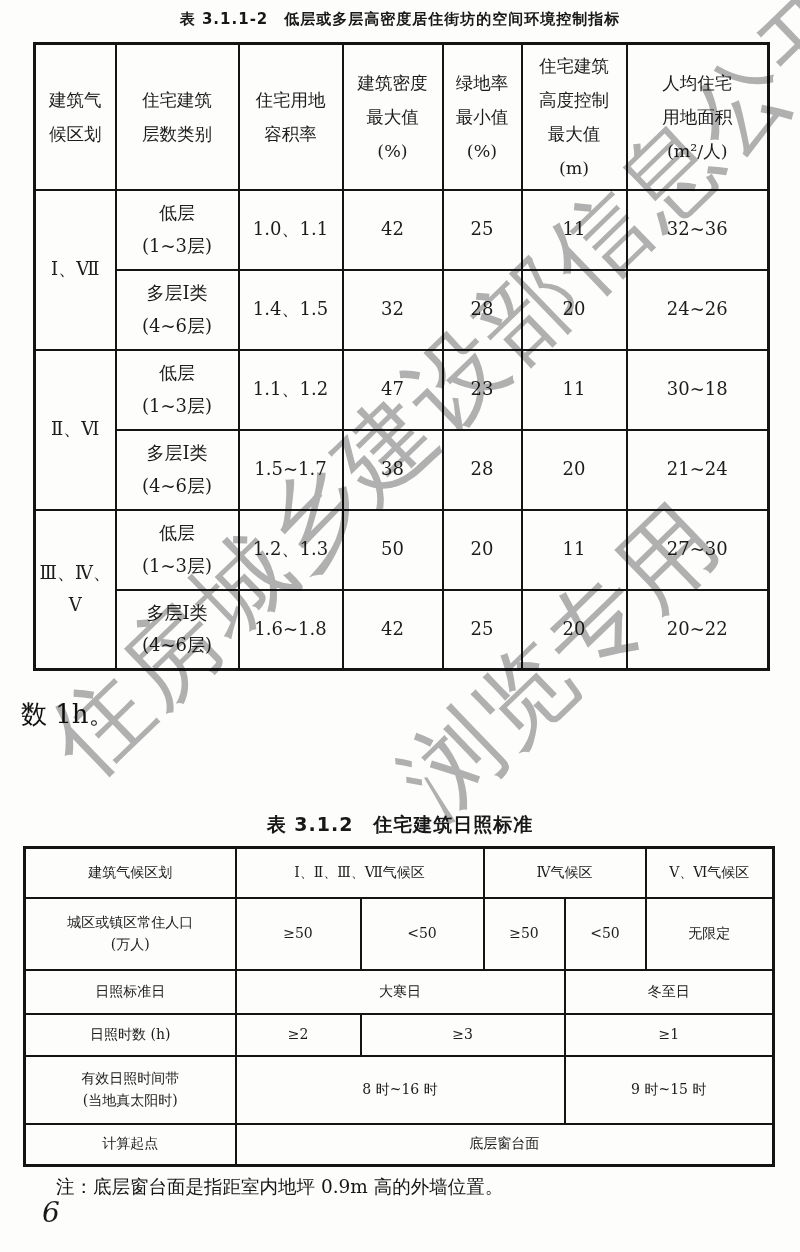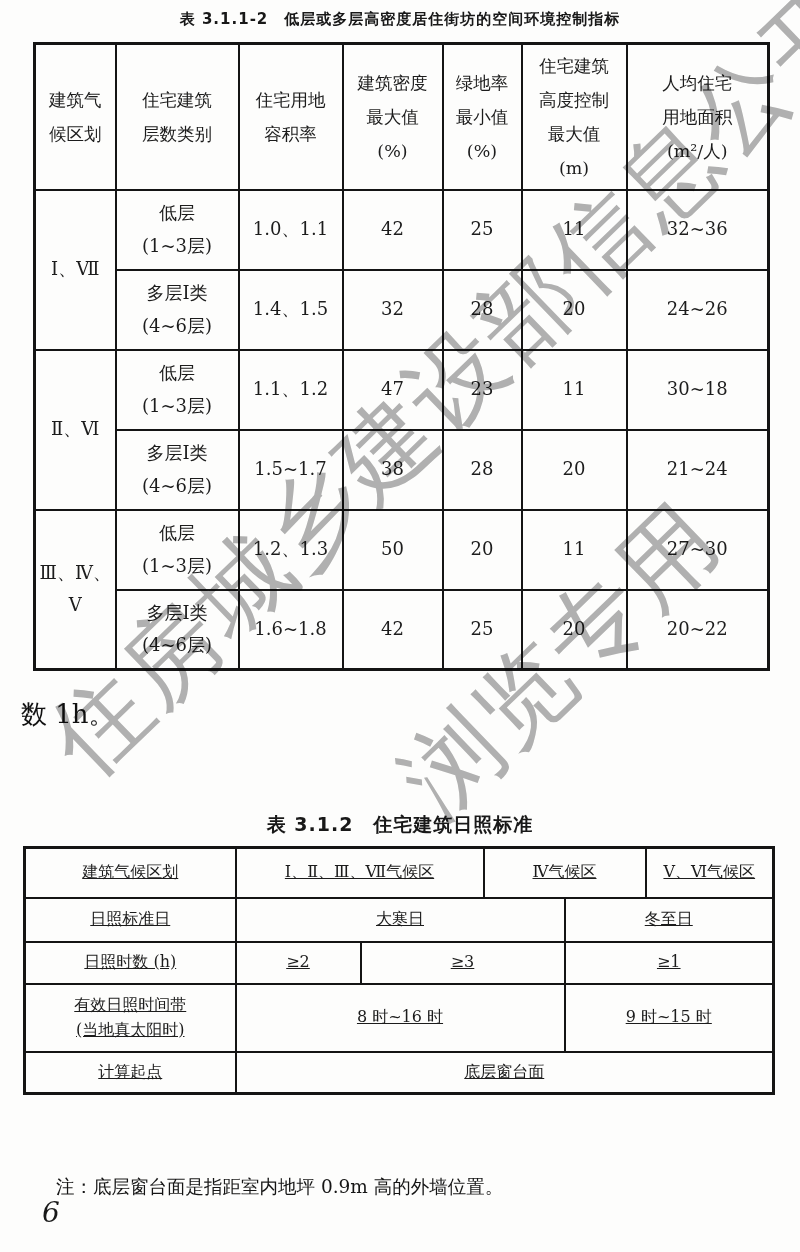--- a/index.html
+++ b/index.html
@@ -25,21 +25,21 @@
     border: 2px solid #141414; text-align: center; vertical-align: middle;
     white-space: pre-line; padding: 0 2px; color: #1c1c1c;
   }
   #table1 { left: 33px; top: 42px; width: 734px; }
   #table1 td { font-size: 18px; line-height: 1.78; }
   #table1 tr.hdr { height: 146px; }
   #table1 tr.hdr td { font-size: 17.5px; line-height: 1.95; }
   #table1 tr.dat { height: 80px; }
 
   #table2 { left: 23px; top: 846px; width: 749px; }
-  #table2 td { font-size: 16px; line-height: 1.55; text-decoration: underline; }
+  #table2 td { font-size: 14px; line-height: 1.55; }
   #table2 tr.r1 { height: 50px; }
   #table2 tr.r2 { height: 72px; }
   #table2 tr.r3 { height: 44px; padding-left: 32px; }
   #table2 tr.r4 { height: 42px; }
   #table2 tr.r5 { height: 68px; }
   #table2 tr.r6 { height: 42px; }
 
   .clause {
     position: absolute; left: 21px; top: 692px; width: 758px;
     font-size: 26px; line-height: 45px; color: #111;
@@ -172,20 +172,29 @@
       <col style="width:81px">
       <col style="width:128px">
   </colgroup>
   <tbody>
       <tr class="r1">
     <td>建筑气候区划</td>
     <td colspan="2">Ⅰ、Ⅱ、Ⅲ、Ⅶ气候区</td>
     <td colspan="2">Ⅳ气候区</td>
     <td>Ⅴ、Ⅵ气候区</td>
   </tr>
+  <tr class="r2">
+    <td>城区或镇区常住人口
+(万人)</td>
+    <td>≥50</td>
+    <td>&lt;50</td>
+    <td>≥50</td>
+    <td>&lt;50</td>
+    <td>无限定</td>
+  </tr>
   <tr class="r3">
     <td>日照标准日</td>
     <td colspan="3">大寒日</td>
     <td colspan="2">冬至日</td>
   </tr>
   <tr class="r4">
     <td>日照时数 (h)</td>
     <td>≥2</td>
     <td colspan="2">≥3</td>
     <td colspan="2">≥1</td>

